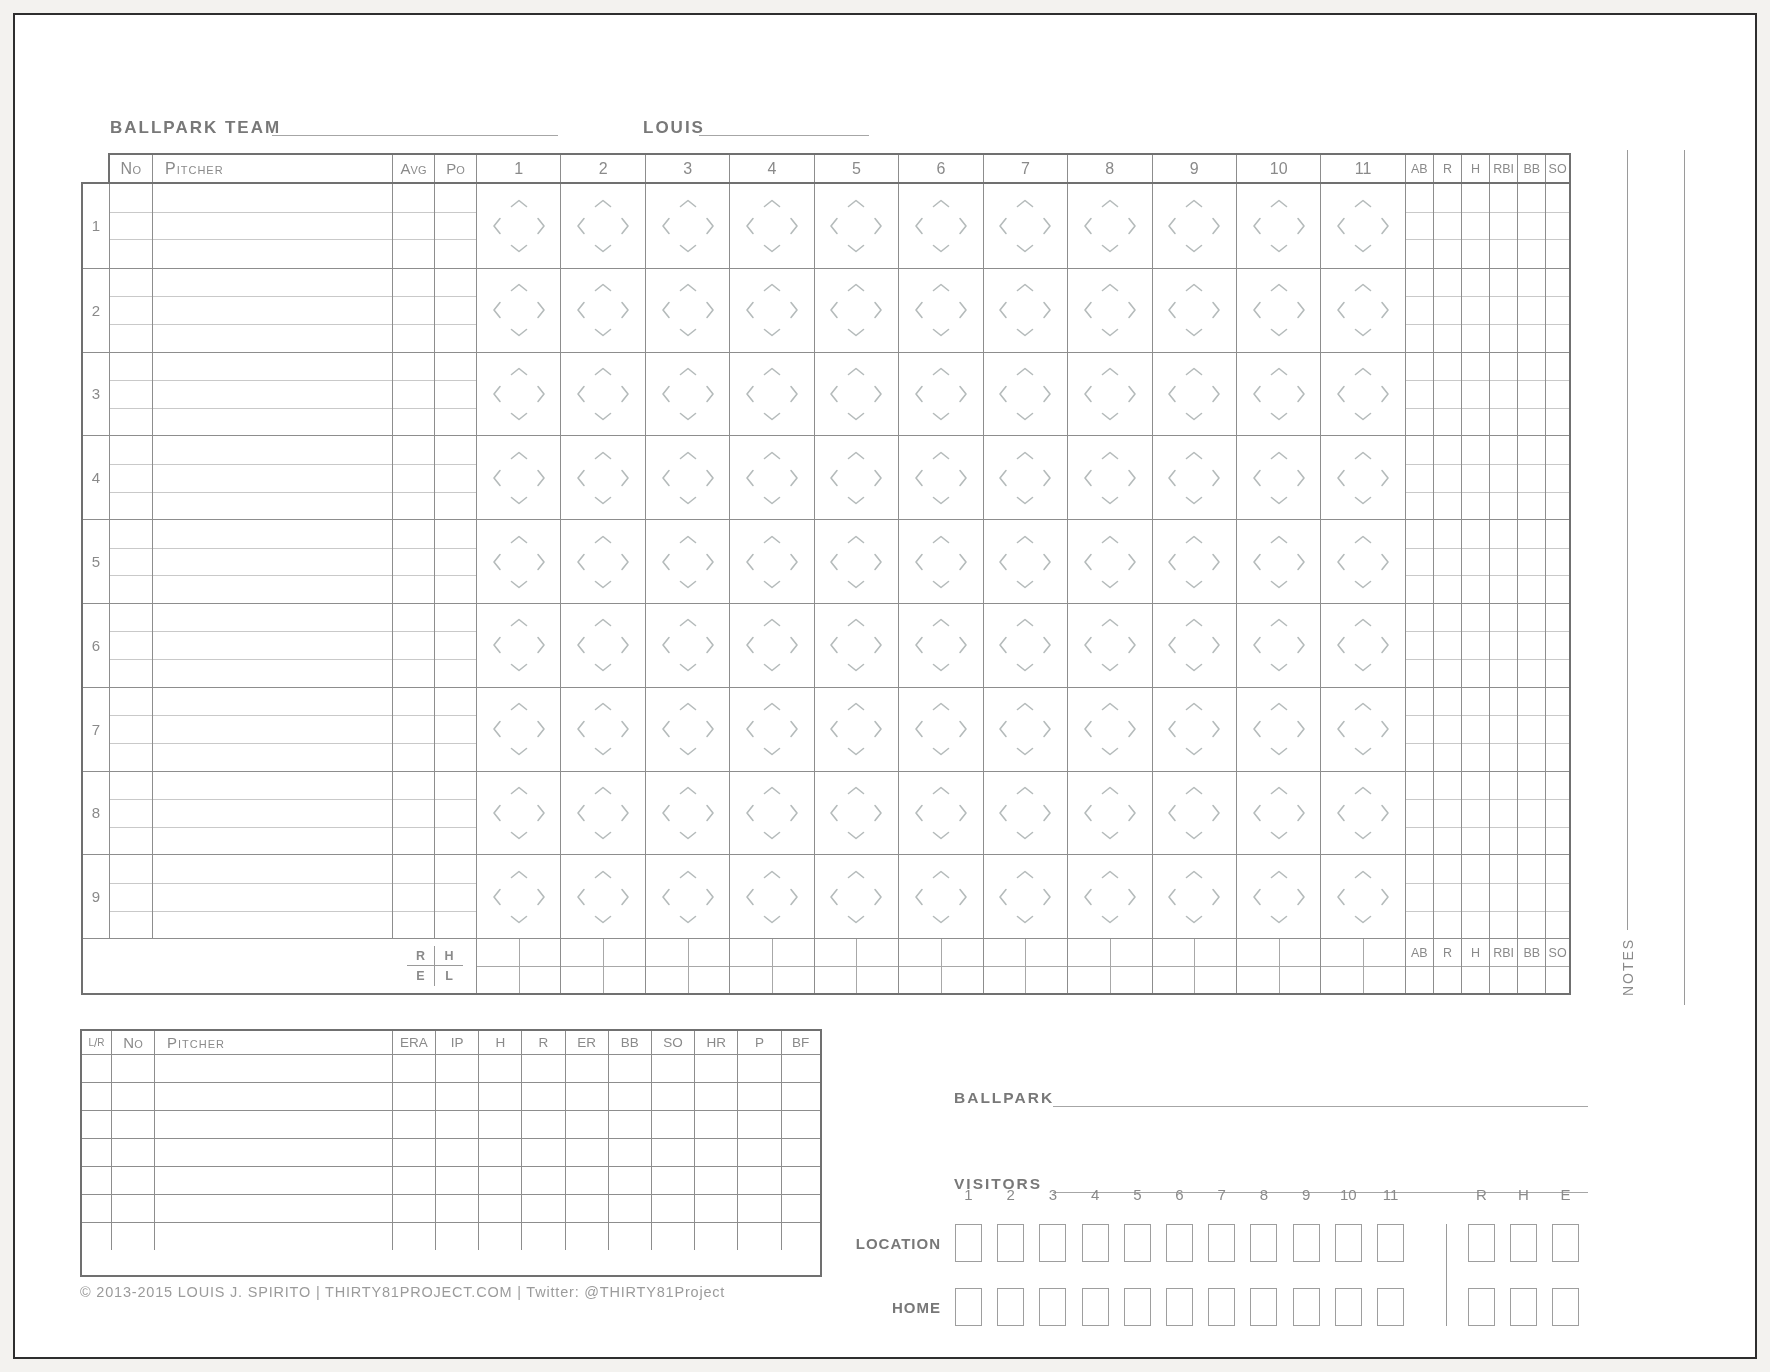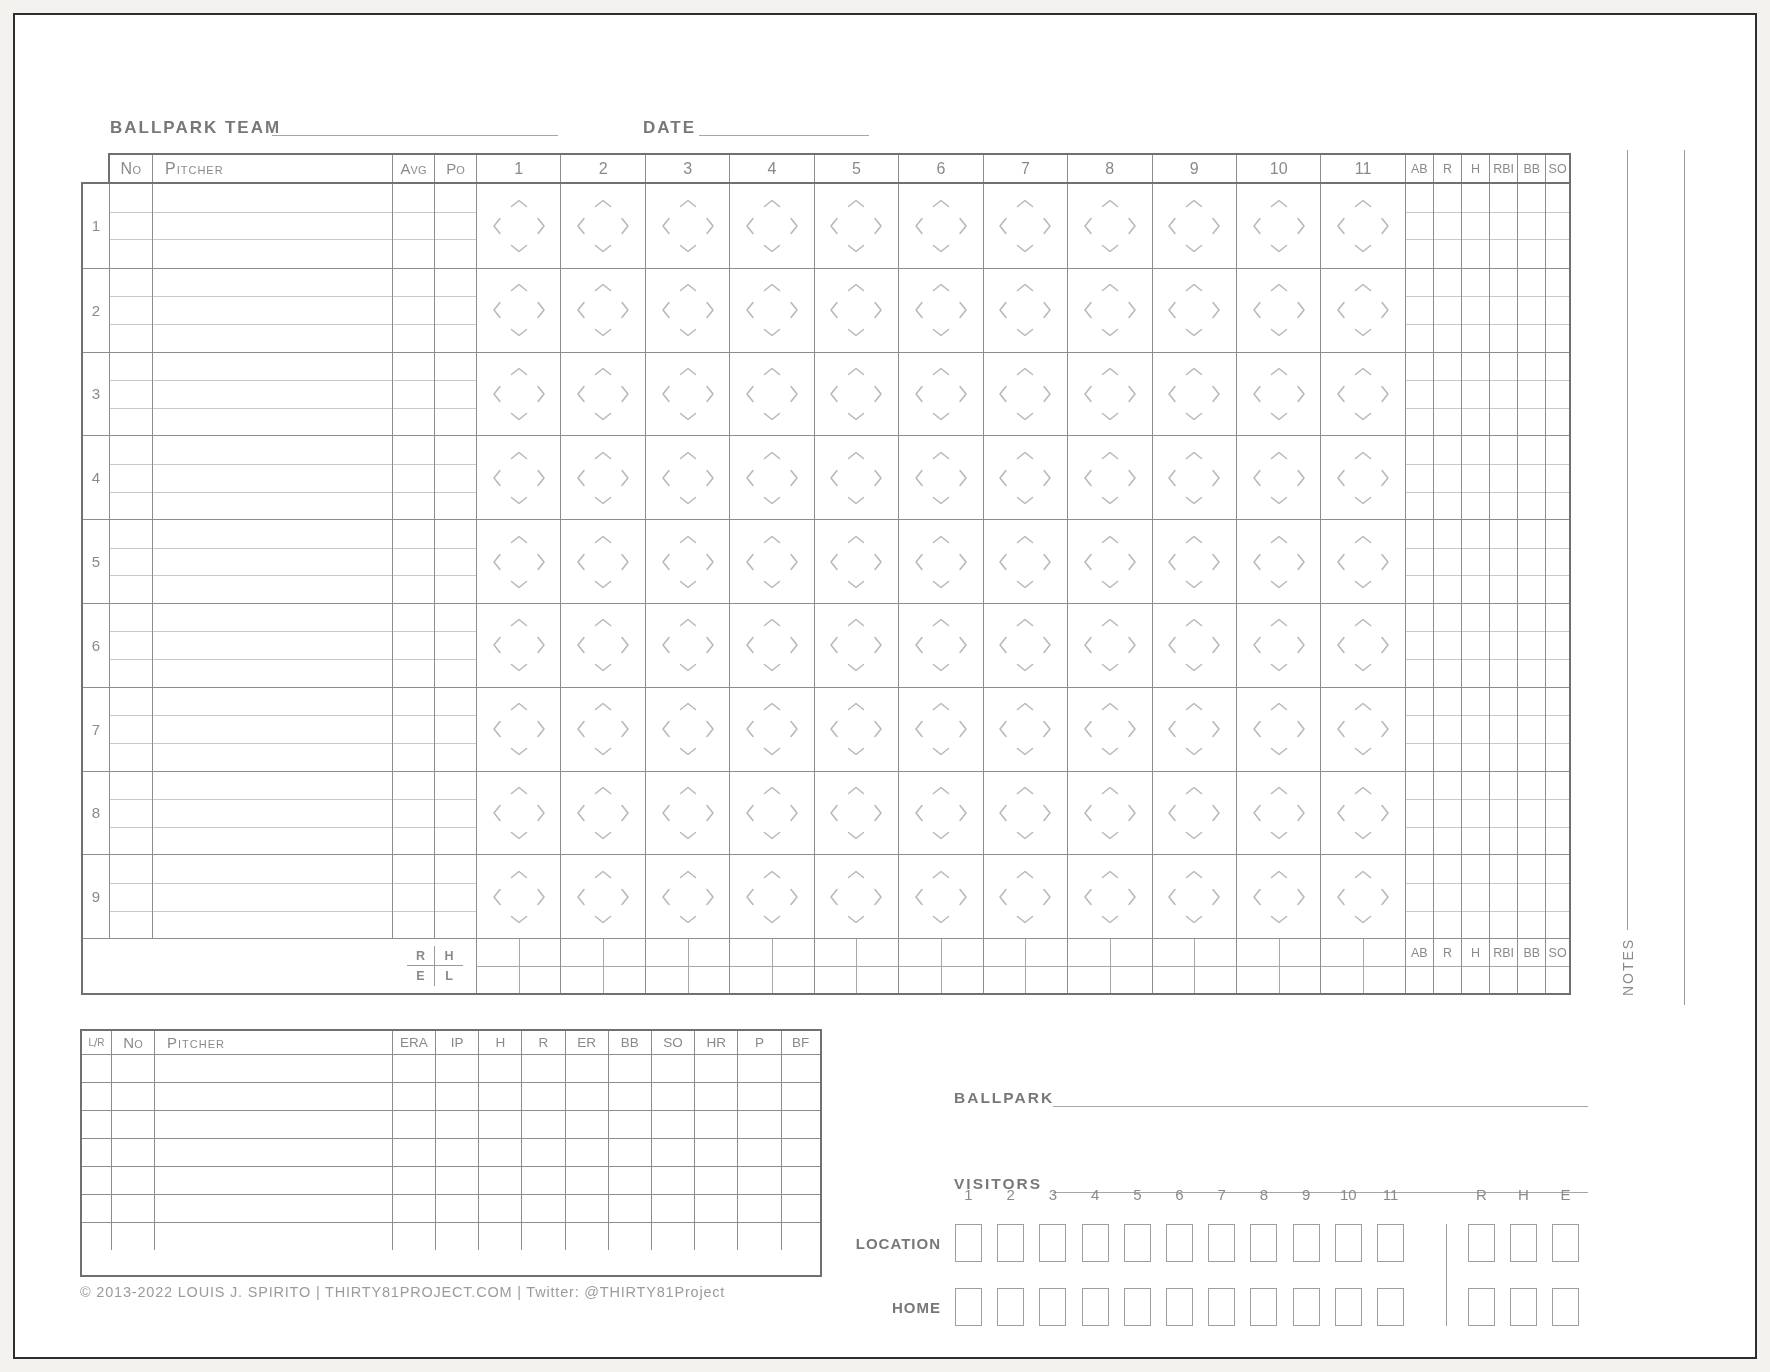--- a/index.html
+++ b/index.html
@@ -20,21 +20,21 @@
   .scorebox{background:#fff;border:1.5px solid #9e9e9e;box-sizing:border-box;}
 </style>
 </head>
 <body>
 
 <div class="page">
   <div class="card"></div>
 
   <div class="abs title" style="left:110px;top:118px;">BALLPARK TEAM</div>
   <div class="abs thinrule" style="left:272px;top:135px;width:286px;"></div>
-  <div class="abs title" style="left:643px;top:118px;">DATE</div>
+  <div class="abs title" style="left:643px;top:118px;">LOUIS</div>
   <div class="abs thinrule" style="left:699px;top:135px;width:170px;"></div>
 
   <div id="batting-table" class="abs" style="left:0;top:0;">
       <div style="position: absolute; left: 108px; top: 153px; width: 1463px; height: 29px; box-sizing: border-box; border-top: 2px solid rgb(112, 112, 112); border-right: 2px solid rgb(112, 112, 112); border-left: 2px solid rgb(112, 112, 112); border-image: initial; border-bottom: none; display: flex; overflow: hidden; background: rgb(255, 255, 255);">
         <div class="sc" style="box-sizing: border-box; flex: 0 0 auto; width: 42px; height: 100%; display: flex; align-items: center; justify-content: center; color: rgb(138, 138, 138); font-size: 16px; letter-spacing: 0.5px;">No</div>
         <div class="sc" style="box-sizing: border-box; flex: 0 0 auto; width: 240px; height: 100%; display: flex; align-items: center; color: rgb(138, 138, 138); border-left: 1.5px solid rgb(141, 141, 141); justify-content: flex-start; padding-left: 12px; font-size: 16px; letter-spacing: 1px;">Pitcher</div>
         <div class="sc" style="box-sizing: border-box; flex: 0 0 auto; width: 42px; height: 100%; display: flex; align-items: center; justify-content: center; color: rgb(138, 138, 138); border-left: 1.5px solid rgb(141, 141, 141); font-size: 15px;">Avg</div>
         <div class="sc" style="box-sizing: border-box; flex: 0 0 auto; width: 42px; height: 100%; display: flex; align-items: center; justify-content: center; color: rgb(138, 138, 138); border-left: 1.5px solid rgb(141, 141, 141); font-size: 15px;">Po</div>
         <div class="" style="box-sizing: border-box; flex: 0 0 auto; width: 84.45px; height: 100%; display: flex; align-items: center; justify-content: center; color: rgb(138, 138, 138); border-left: 1.5px solid rgb(141, 141, 141); font-size: 16px;">1</div>
         <div class="" style="box-sizing: border-box; flex: 0 0 auto; width: 84.45px; height: 100%; display: flex; align-items: center; justify-content: center; color: rgb(138, 138, 138); border-left: 1.5px solid rgb(141, 141, 141); font-size: 16px;">2</div>
@@ -1639,21 +1639,21 @@
           <div style="box-sizing: border-box; flex: 0 0 auto; width: 43.2px; border-left: 1.5px solid rgb(141, 141, 141);"></div>
           <div style="box-sizing: border-box; flex: 0 0 auto; width: 43.2px; border-left: 1.5px solid rgb(141, 141, 141);"></div>
           <div style="box-sizing: border-box; flex: 0 0 auto; width: 43.2px; border-left: 1.5px solid rgb(141, 141, 141);"></div>
           <div style="box-sizing: border-box; flex: 0 0 auto; width: 43.2px; border-left: 1.5px solid rgb(141, 141, 141);"></div>
           <div style="box-sizing: border-box; flex: 0 0 auto; width: 43.2px; border-left: 1.5px solid rgb(141, 141, 141);"></div>
           <div style="box-sizing: border-box; width: 43.2px; border-left: 1.5px solid rgb(141, 141, 141); flex: 1 1 auto;"></div>
         </div>
       </div>
     </div>
 
-  <div class="abs copyright" style="left:80px;top:1284px;">© 2013-2022 LOUIS J. SPIRITO  |  THIRTY81PROJECT.COM  |  Twitter: @THIRTY81Project</div>
+  <div class="abs copyright" style="left:80px;top:1284px;">© 2013-2015 LOUIS J. SPIRITO  |  THIRTY81PROJECT.COM  |  Twitter: @THIRTY81Project</div>
 
   <div class="abs title" style="left:954px;top:1089px;font-size:15.5px;">BALLPARK</div>
   <div class="abs thinrule" style="left:1053px;top:1106px;width:535px;"></div>
   <div class="abs title" style="left:954px;top:1175px;font-size:15.5px;">VISITORS</div>
   <div class="abs thinrule" style="left:1053px;top:1192px;width:535px;"></div>
 
   <div id="linescore" class="abs" style="left:0;top:0;">
       <div class="ls-head" style="position: absolute; top: 1186px; width: 27px; text-align: center; left: 955px;">1</div>
       <div class="ls-head" style="position: absolute; top: 1186px; width: 27px; text-align: center; left: 997.2px;">2</div>
       <div class="ls-head" style="position: absolute; top: 1186px; width: 27px; text-align: center; left: 1039.4px;">3</div>

